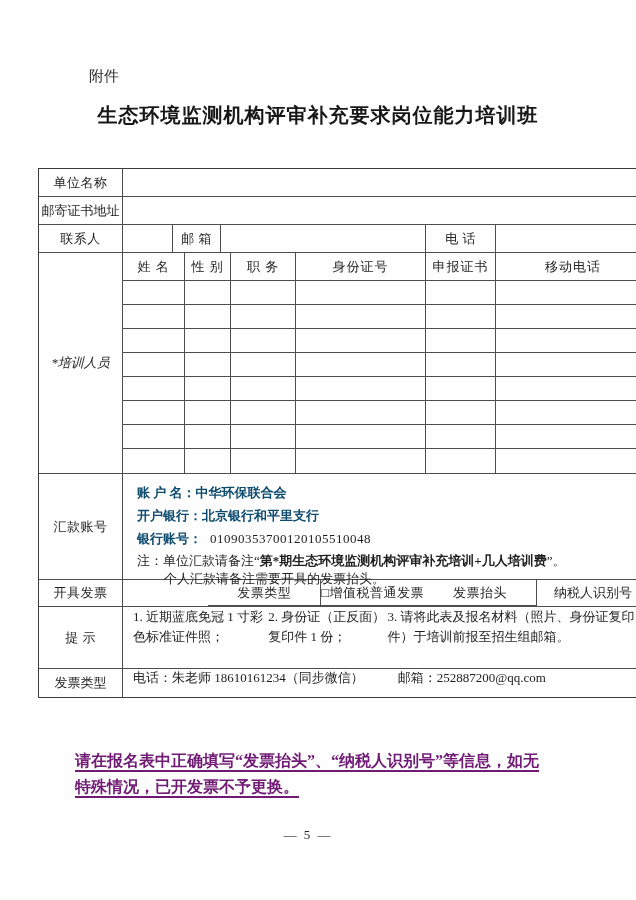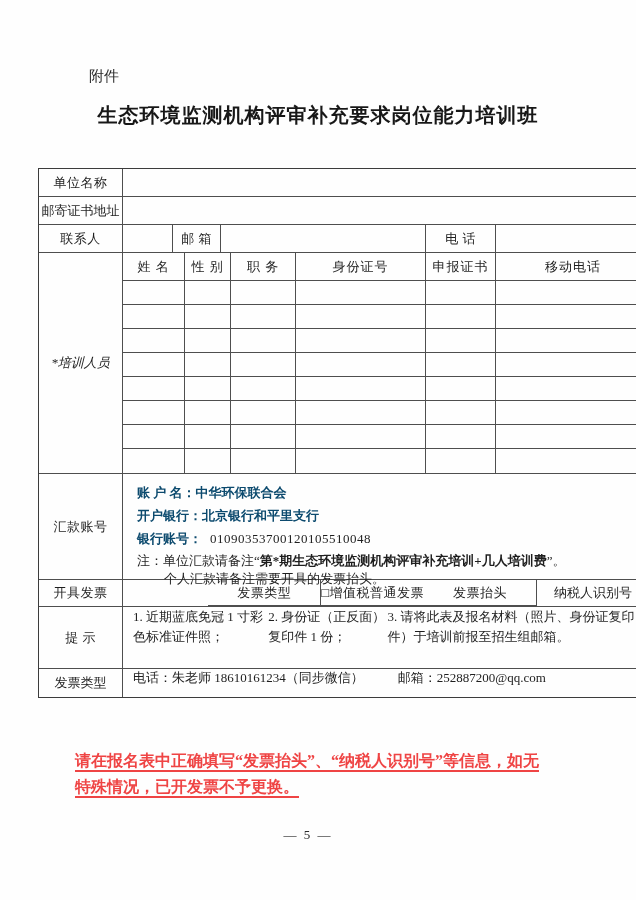--- a/index.html
+++ b/index.html
@@ -77,21 +77,21 @@
   .tips-row { height:62px; }
   .tips-content { flex:1; display:flex; flex-direction:row; justify-content:center; padding-left:10px; line-height:19.5px; }
 
   
   .regc-content { flex:1; display:flex; padding-left:10px; }
   .regc-email { margin-left:34px; }
 
   
   .footer-note {
     position:absolute; left:75px; top:748px; width:500px;
-    font-weight:bold; font-size:16px; line-height:26px; color:#ef4444;
+    font-weight:bold; font-size:16px; line-height:26px; color:#701a75;
   }
   .footer-note div { text-decoration:underline; text-underline-offset:4px; text-decoration-thickness:1.5px; }
 
   .page-number {
     position:absolute; left:0; right:20px; top:827px;
     text-align:center; font-size:13px; color:#2a2a2a; letter-spacing:2px;
   }
 </style>
 </head>
 <body>

